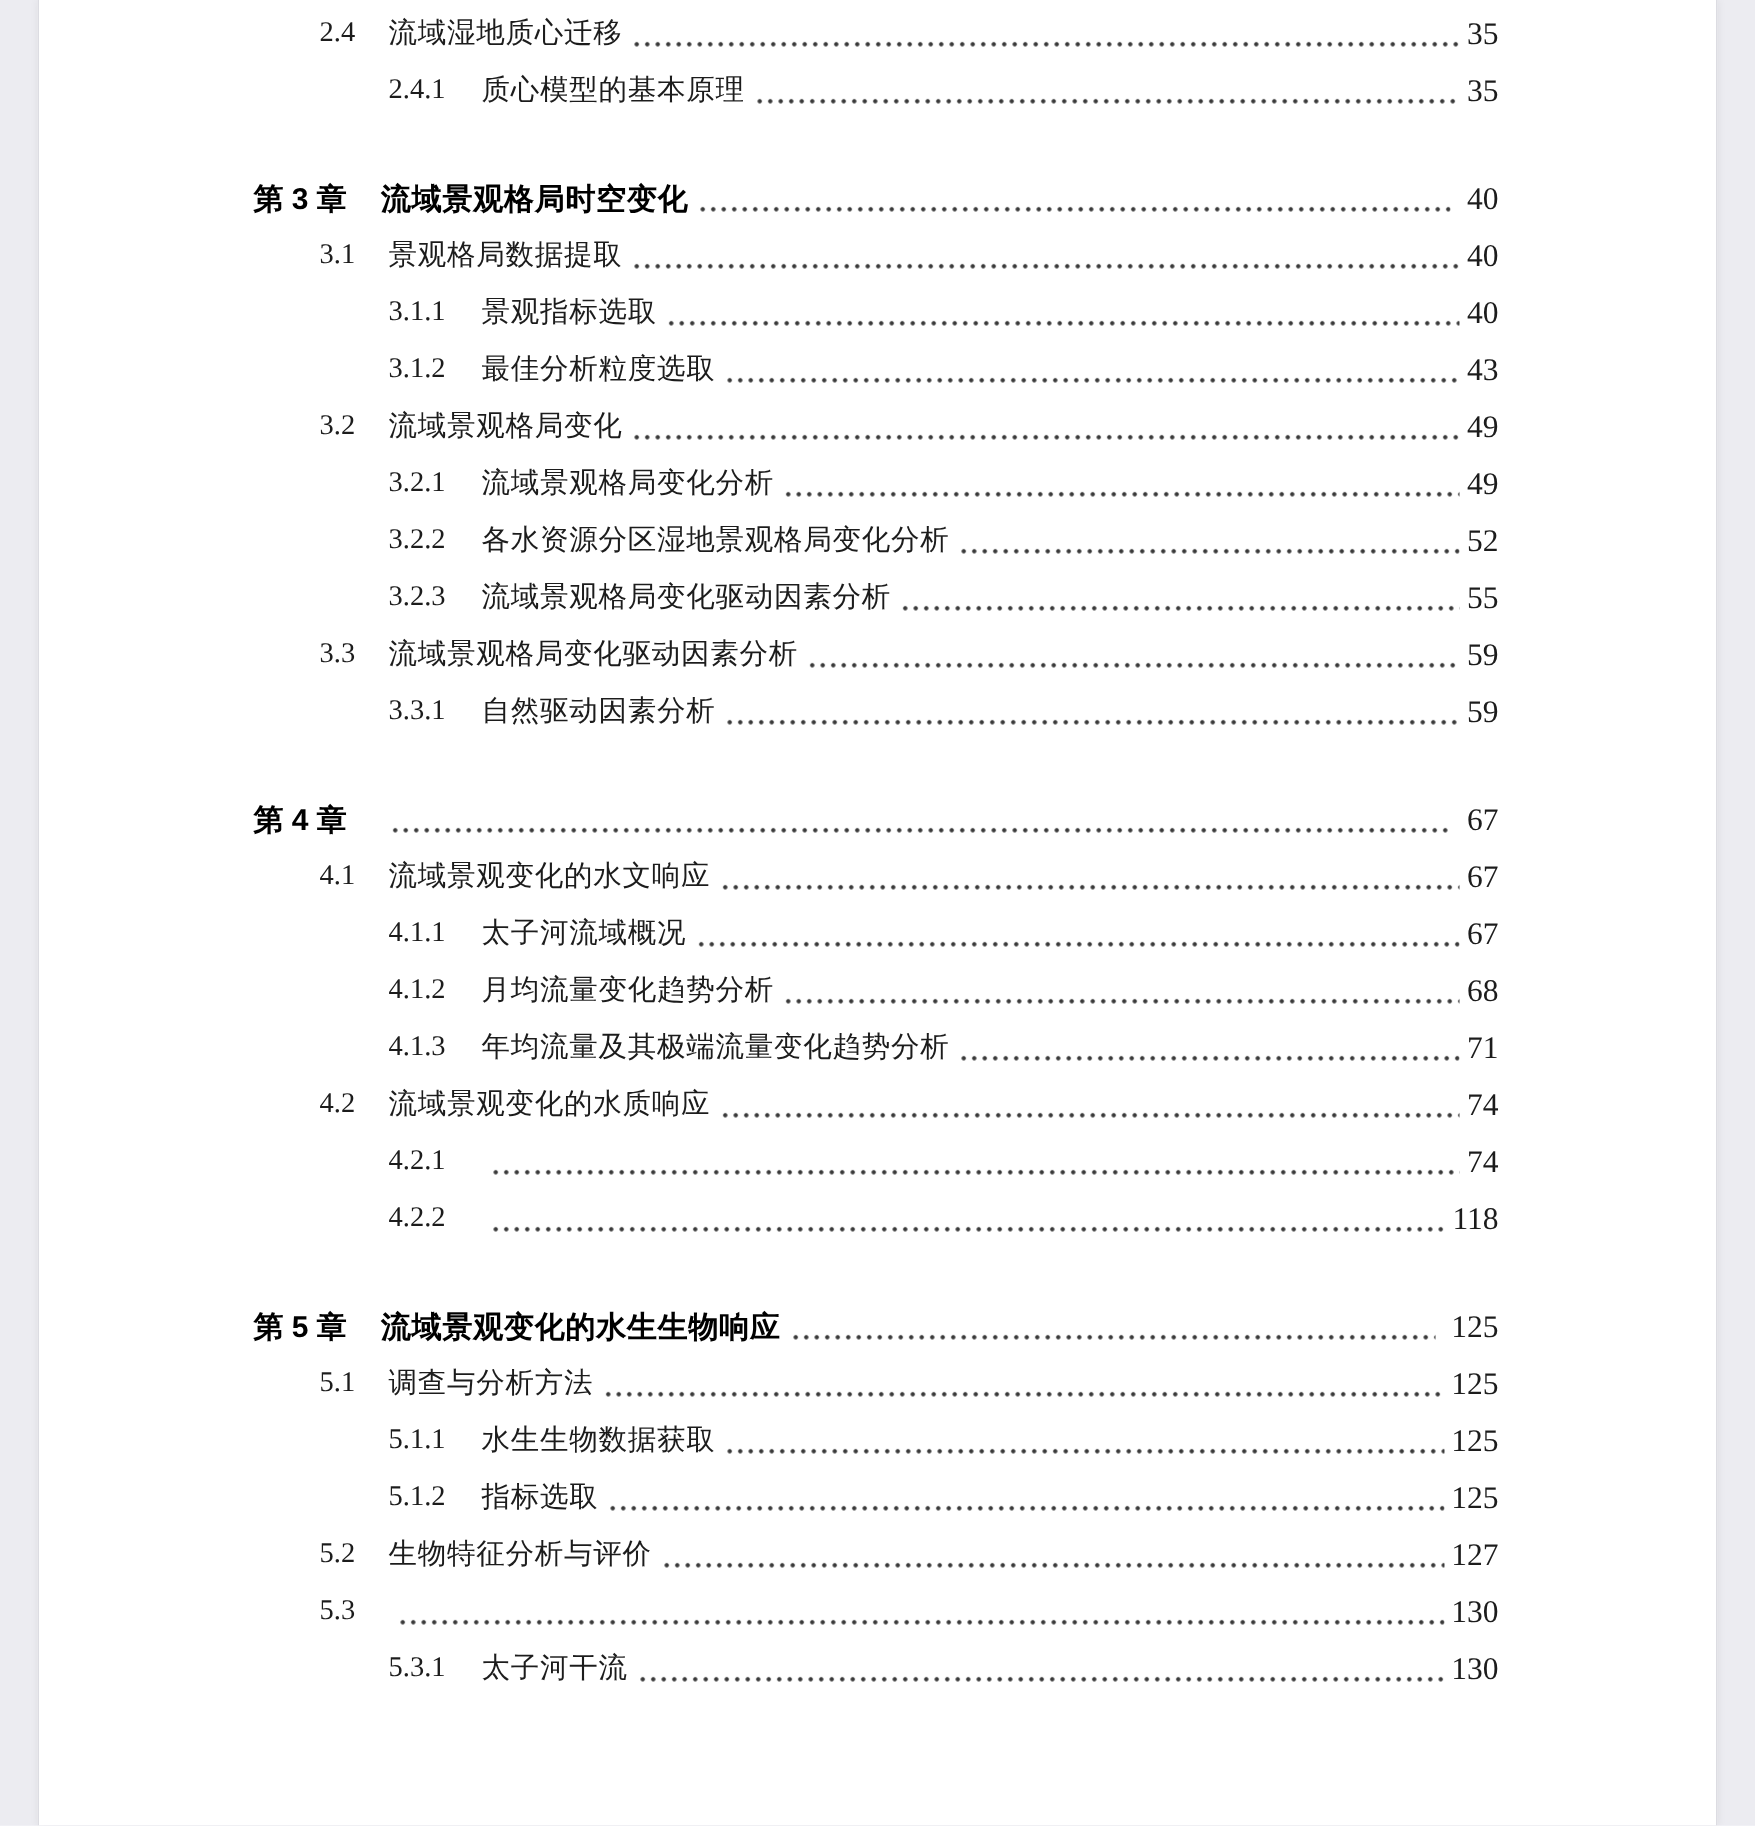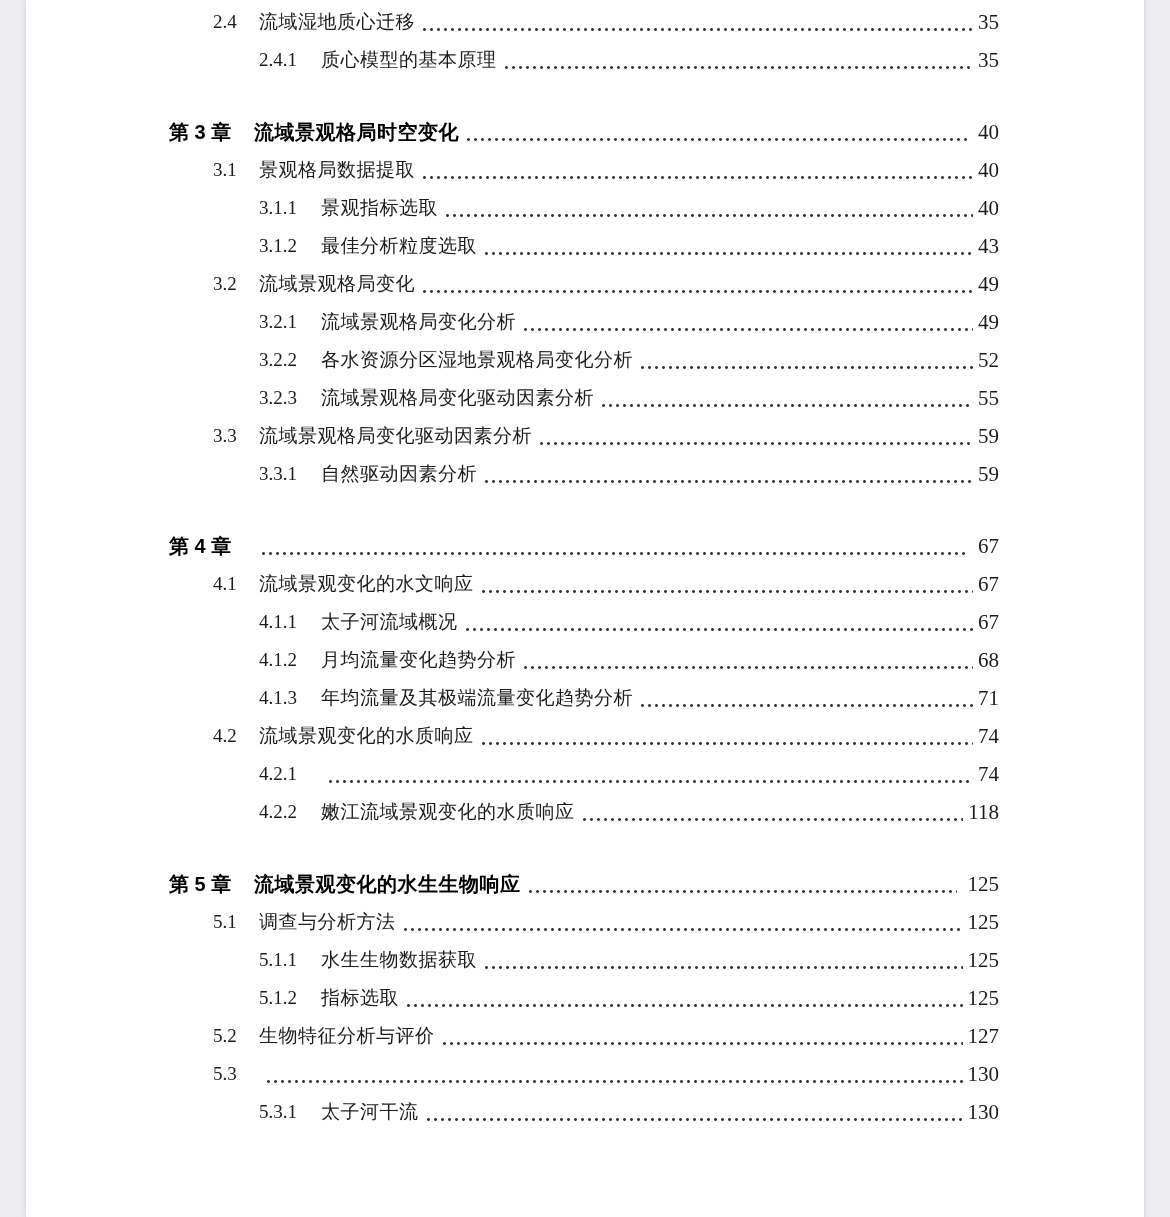--- a/index.html
+++ b/index.html
@@ -197,21 +197,20 @@
     <span class="leader"></span>
     <span class="pagenum">74</span>
   </div>
         <div class="toc-row level3">
     <span class="num">4.2.1</span>
     <span class="leader"></span>
     <span class="pagenum">74</span>
   </div>
         <div class="toc-row level3">
     <span class="num">4.2.2</span>
-    <span class="title">嫩江流域景观变化的水质响应</span>
     <span class="leader"></span>
     <span class="pagenum">118</span>
   </div>
         <div class="toc-row level1">
     <span class="num">第 5 章</span>
     <span class="title">流域景观变化的水生生物响应</span>
     <span class="leader"></span>
     <span class="pagenum">125</span>
   </div>
         <div class="toc-row level2">

